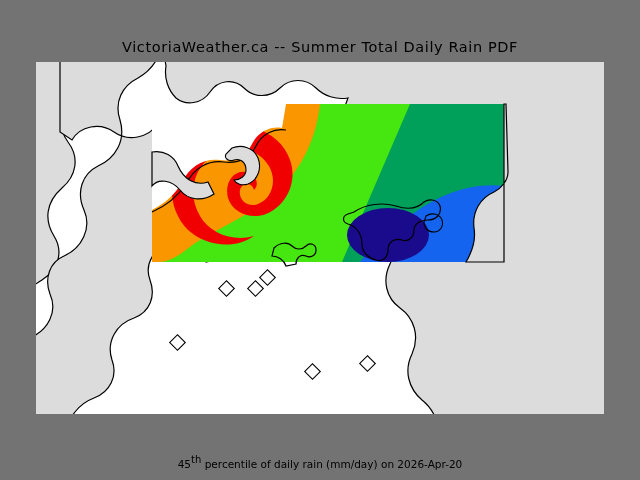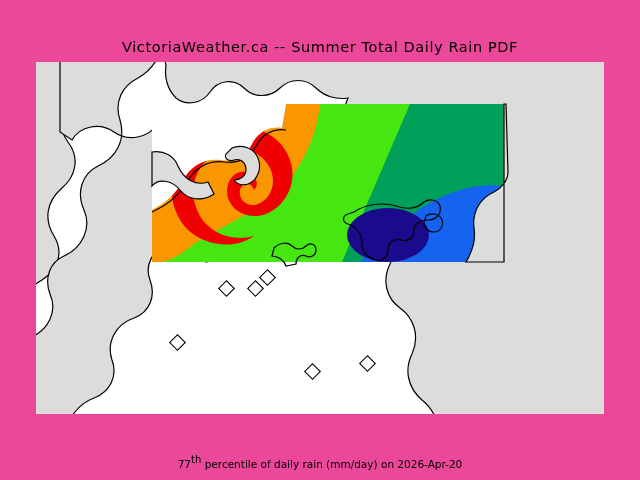--- a/index.html
+++ b/index.html
@@ -12,21 +12,21 @@
     height: 480px;
     position: relative;
     overflow: hidden;
     font-family: "DejaVu Sans", sans-serif;
   }
   #figure {
     position: absolute;
     left: 0; top: 0;
     width: 640px;
     height: 480px;
-    background: #ec4899;
+    background: #737373;
   }
   .title {
     position: absolute;
     left: 0;
     top: 39px;
     width: 640px;
     text-align: center;
     font-family: "DejaVu Sans", sans-serif;
     font-size: 14.5px;
     letter-spacing: 0.6px;
@@ -701,16 +701,16 @@
           <rect x="226" y="210" width="11" height="11" transform="rotate(45 231.5 215.5)" fill="none" stroke="#000000" stroke-width="1.1"></rect>
           <rect x="271" y="304" width="11" height="11" transform="rotate(45 276.5 309.5)" fill="none" stroke="#000000" stroke-width="1.1"></rect>
           <rect x="326" y="296" width="11" height="11" transform="rotate(45 331.5 301.5)" fill="none" stroke="#000000" stroke-width="1.1"></rect>
         </g>
       </g>
     </svg>
   </div>
 
 
   <div class="cb-caption">
-    <span>77</span><sup>th</sup><span> percentile of daily rain (mm/day) on 2026-Apr-20</span>
+    <span>45</span><sup>th</sup><span> percentile of daily rain (mm/day) on 2026-Apr-20</span>
   </div>
 
 </div>
 
 </body></html>

